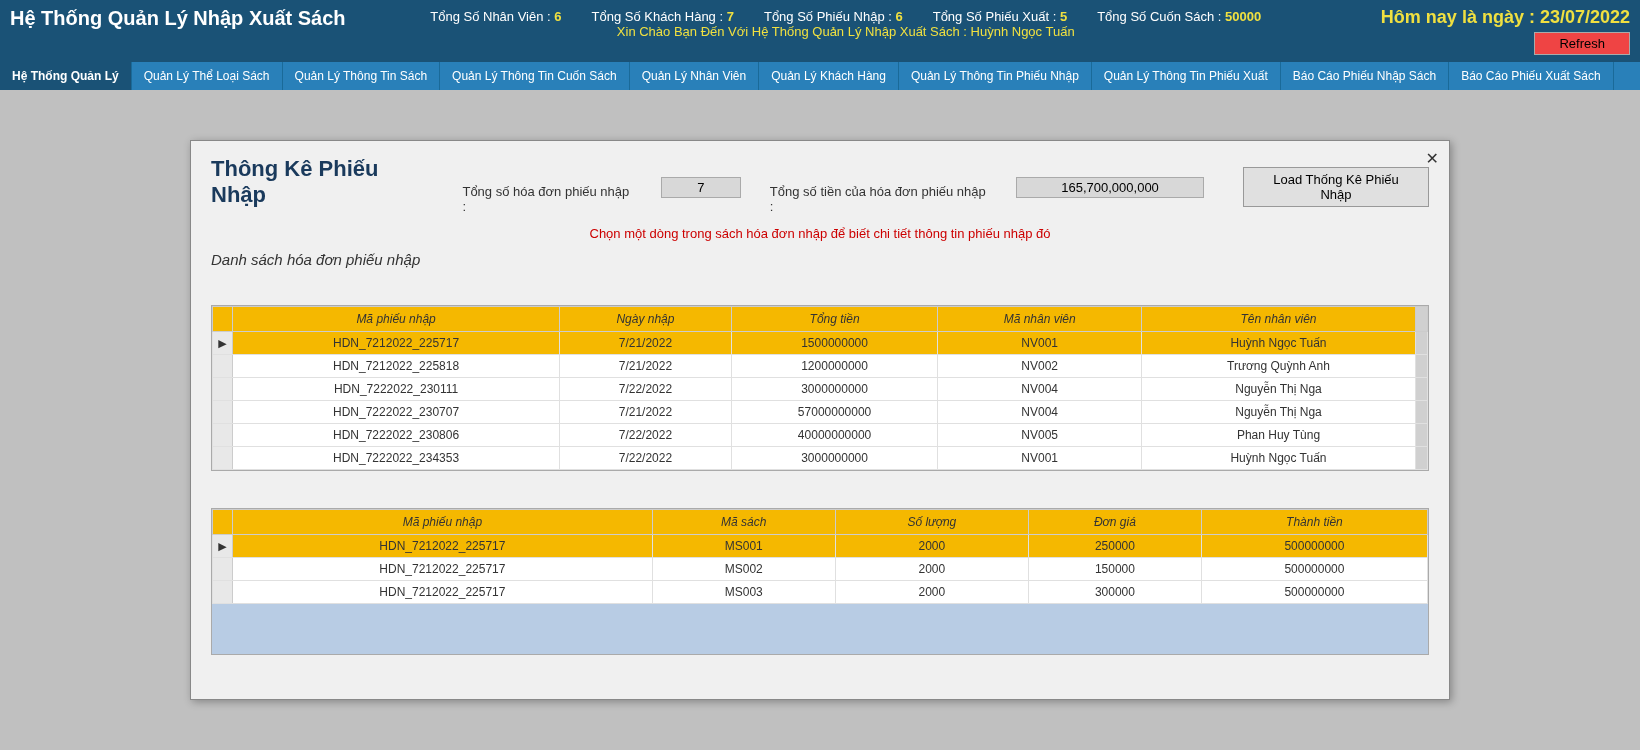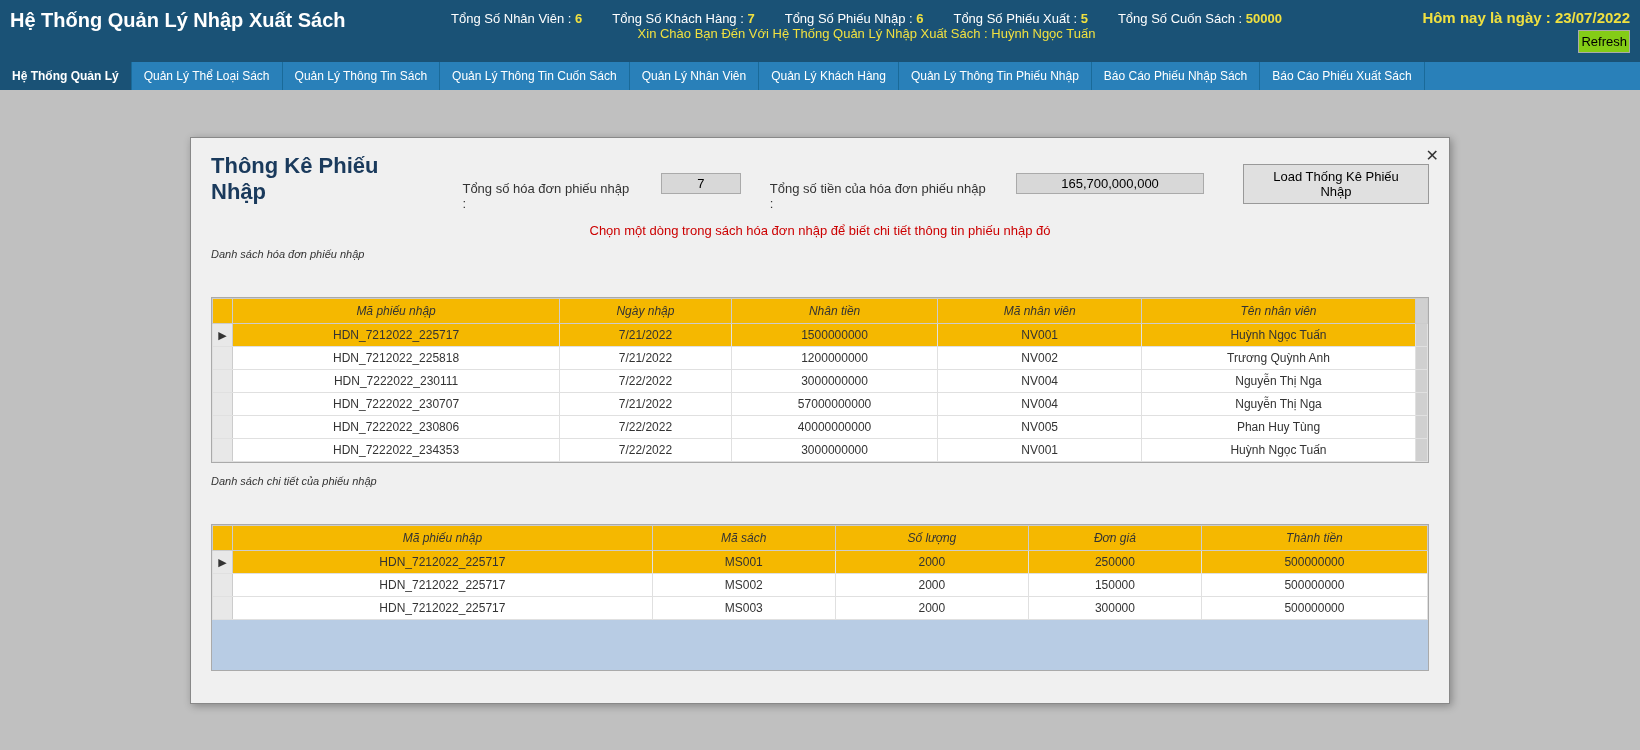--- a/index.html
+++ b/index.html
@@ -32,31 +32,31 @@
       font-weight: bold;
     }
     #topbar .greeting {
       color: #f0e040;
       font-size: 13px;
       text-align: center;
       width: 100%;
     }
     #topbar .date-line {
       color: #f0e040;
-      font-size: 15px;
+      font-size: 18px;
       font-weight: bold;
       margin-left: 35px;
     }
     #topbar .date-line span.val {
       color: #f0e040;
     }
     #refresh-btn {
-      background: #84cc16;
+      background: #ef4444;
       border: 1px solid #aaa;
-      padding: 3px 2px;
+      padding: 3px 24px;
       cursor: pointer;
       font-size: 13px;
       color: #000;
     }
 
     
     #stats-row {
       display: flex;
       align-items: center;
       gap: 30px;
@@ -155,21 +155,21 @@
     
     #instruction {
       color: #cc0000;
       font-size: 13px;
       text-align: center;
       margin-bottom: 10px;
     }
 
     
     .section-label {
-      font-size: 11px;
+      font-size: 15px;
       color: #333;
       margin-bottom: 3px;
       font-style: italic;
     }
 
     
     .table-container {
       border: 1px solid #aaa;
       background: #fff;
       margin-bottom: 12px;
@@ -267,20 +267,21 @@
 </div>
 
 <div id="navbar">
   <div class="nav-item">Hệ Thống Quản Lý</div>
   <div class="nav-item">Quản Lý Thể Loại Sách</div>
   <div class="nav-item">Quản Lý Thông Tin Sách</div>
   <div class="nav-item">Quản Lý Thông Tin Cuốn Sách</div>
   <div class="nav-item">Quản Lý Nhân Viên</div>
   <div class="nav-item">Quản Lý Khách Hàng</div>
   <div class="nav-item">Quản Lý Thông Tin Phiếu Nhập</div>
+  <div class="nav-item">Quản Lý Thông Tin Phiếu Xuất</div>
   <div class="nav-item">Báo Cáo Phiếu Nhập Sách</div>
   <div class="nav-item">Báo Cáo Phiếu Xuất Sách</div>
 </div>
 
 <div id="main-content">
 
   <div id="dialog">
     <button id="dialog-close">✕</button>
 
     <div id="dialog-header-row">
@@ -295,21 +296,21 @@
     <div id="instruction">Chọn một dòng trong sách hóa đơn nhập để biết chi tiết thông tin phiếu nhập đó</div>
 
     <div class="section-label">Danh sách hóa đơn phiếu nhập</div>
     <div class="table-container">
       <table class="data-table">
         <thead>
           <tr>
             <th style="width:20px;"></th>
             <th>Mã phiếu nhập</th>
             <th>Ngày nhập</th>
-            <th>Nhân tiền</th>
+            <th>Tổng tiền</th>
             <th>Mã nhân viên</th>
             <th>Tên nhân viên</th>
             <th style="width:12px; background:#d0d0d0; padding:0;"></th>
           </tr>
         </thead>
         <tbody id="section1-tbody">
         <tr class="selected">
       <td class="arrow-cell"><span class="row-arrow">▶</span></td>
       <td>HDN_7212022_225717</td>
       <td>7/21/2022</td>
@@ -360,21 +361,20 @@
       <td>7/22/2022</td>
       <td>3000000000</td>
       <td>NV001</td>
       <td>Huỳnh Ngọc Tuấn</td>
       <td style="width:12px; background:#d0d0d0; padding:0;"></td>
     </tr>
           </tbody>
       </table>
     </div>
 
-    <div class="section-label">Danh sách chi tiết của phiếu nhập</div>
     <div class="table-container">
       <table class="data-table">
         <thead>
           <tr>
             <th style="width:20px;"></th>
             <th>Mã phiếu nhập</th>
             <th>Mã sách</th>
             <th>Số lượng</th>
             <th>Đơn giá</th>
             <th>Thành tiền</th>

